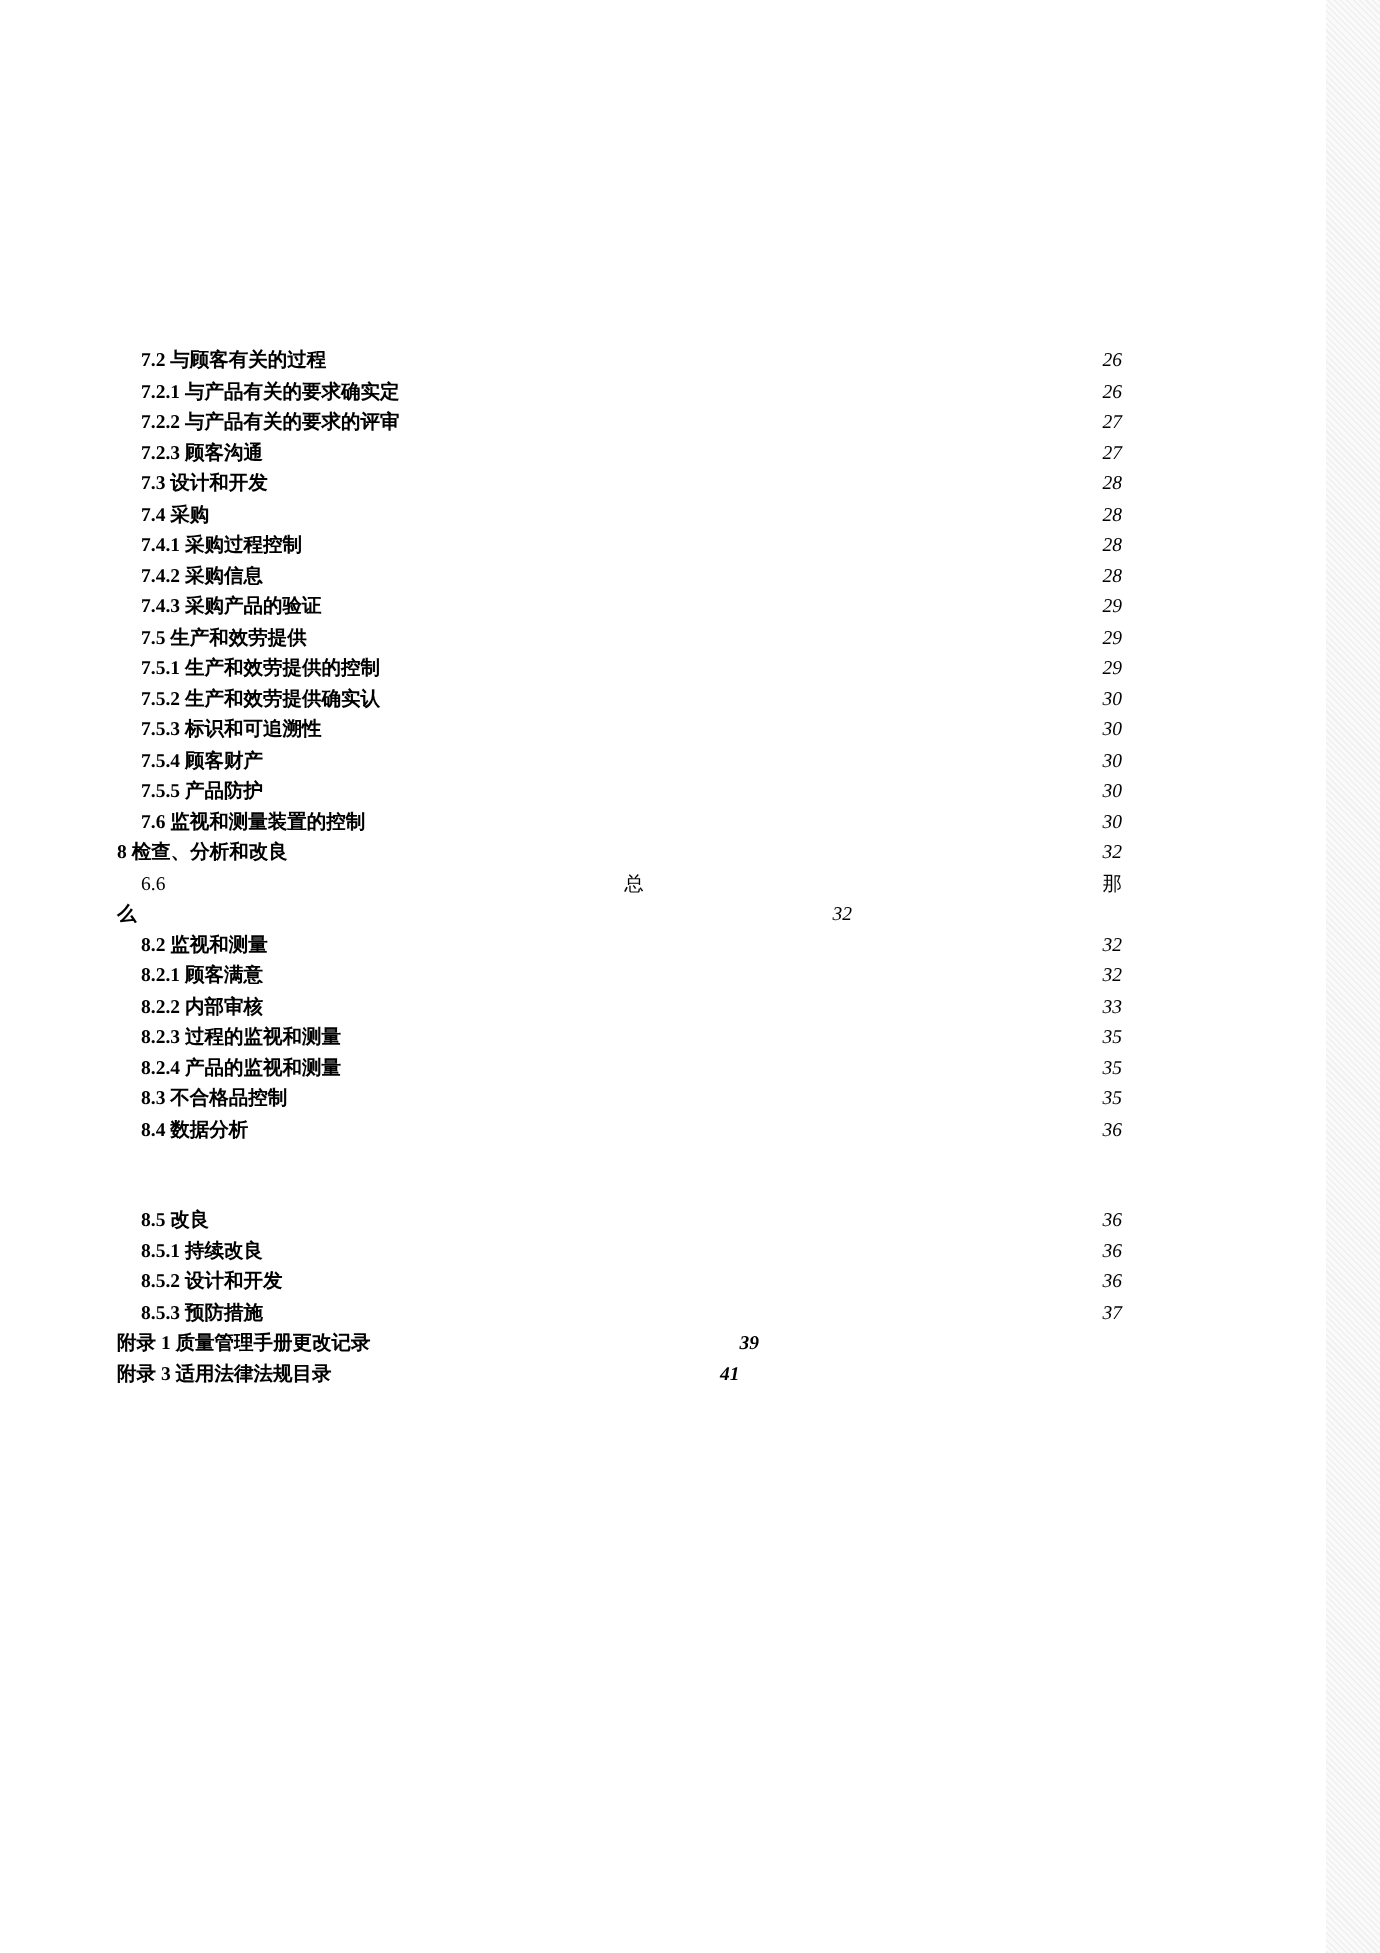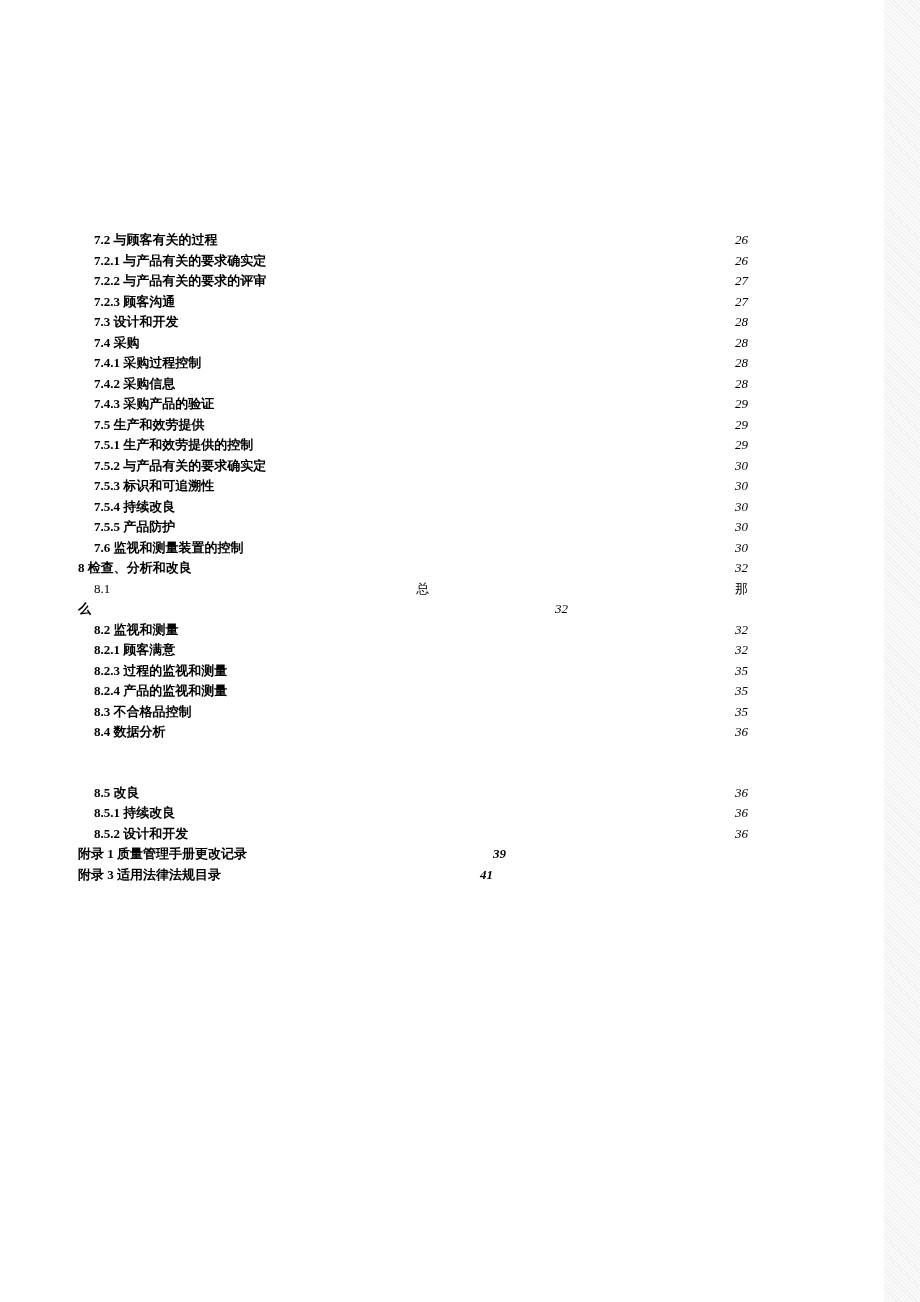--- a/index.html
+++ b/index.html
@@ -155,31 +155,31 @@
         <span class="toc-label">7.5   生产和效劳提供</span>
         <span class="toc-dots"></span>
         <span class="toc-page">29</span>
       </div>
       <div class="toc-entry indent1">
         <span class="toc-label">7.5.1 生产和效劳提供的控制</span>
         <span class="toc-dots"></span>
         <span class="toc-page">29</span>
       </div>
       <div class="toc-entry indent1">
-        <span class="toc-label">7.5.2 与产品有关的要求确实定</span>
+        <span class="toc-label">7.5.2 生产和效劳提供确实认</span>
         <span class="toc-dots"></span>
         <span class="toc-page">30</span>
       </div>
       <div class="toc-entry indent1">
         <span class="toc-label">7.5.3 标识和可追溯性</span>
         <span class="toc-dots"></span>
         <span class="toc-page">30</span>
       </div>
       <div class="toc-entry indent1">
-        <span class="toc-label">7.5.4 持续改良</span>
+        <span class="toc-label">7.5.4 顾客财产</span>
         <span class="toc-dots"></span>
         <span class="toc-page">30</span>
       </div>
       <div class="toc-entry indent1">
         <span class="toc-label">7.5.5 产品防护</span>
         <span class="toc-dots"></span>
         <span class="toc-page">30</span>
       </div>
       <div class="toc-entry indent1">
         <span class="toc-label">7.6 监视和测量装置的控制</span>
@@ -187,21 +187,21 @@
         <span class="toc-page">30</span>
       </div>
       <div class="toc-entry indent0">
         <span class="toc-label">8   检查、分析和改良</span>
         <span class="toc-dots"></span>
         <span class="toc-page">32</span>
       </div>
     </div>
 
   <div class="toc-81">
-    <span>8.1</span>
+    <span>6.6</span>
     <span>总</span>
     <span>那</span>
   </div>
   <div class="toc-entry toc-81-cont">
     <span class="toc-label">么</span>
     <span class="toc-dots"></span>
     <span class="toc-page" style="flex:0 0 auto; margin-right: 180px;">32</span>
   </div>
 
   <div id="toc-section-2">
@@ -209,20 +209,25 @@
         <span class="toc-label">8.2   监视和测量</span>
         <span class="toc-dots"></span>
         <span class="toc-page">32</span>
       </div>
       <div class="toc-entry indent1">
         <span class="toc-label">8.2.1 顾客满意</span>
         <span class="toc-dots"></span>
         <span class="toc-page">32</span>
       </div>
       <div class="toc-entry indent1">
+        <span class="toc-label">8.2.2 内部审核</span>
+        <span class="toc-dots"></span>
+        <span class="toc-page">33</span>
+      </div>
+      <div class="toc-entry indent1">
         <span class="toc-label">8.2.3 过程的监视和测量</span>
         <span class="toc-dots"></span>
         <span class="toc-page">35</span>
       </div>
       <div class="toc-entry indent1">
         <span class="toc-label">8.2.4 产品的监视和测量</span>
         <span class="toc-dots"></span>
         <span class="toc-page">35</span>
       </div>
       <div class="toc-entry indent1">
@@ -247,20 +252,25 @@
       </div>
       <div class="toc-entry indent1">
         <span class="toc-label">8.5.1 持续改良</span>
         <span class="toc-dots"></span>
         <span class="toc-page">36</span>
       </div>
       <div class="toc-entry indent1">
         <span class="toc-label">8.5.2   设计和开发</span>
         <span class="toc-dots"></span>
         <span class="toc-page">36</span>
+      </div>
+      <div class="toc-entry indent1">
+        <span class="toc-label">8.5.3   预防措施</span>
+        <span class="toc-dots"></span>
+        <span class="toc-page">37</span>
       </div>
     </div>
 
   <div id="appendix-section">
       <div class="appendix-entry">
         <span class="toc-label appendix">附录 1  质量管理手册更改记录</span>
         <span class="toc-dots" style="max-width: 290px;"></span>
         <span class="toc-page appendix">39</span>
         <span style="flex: 1 1 auto;"></span>
       </div>

